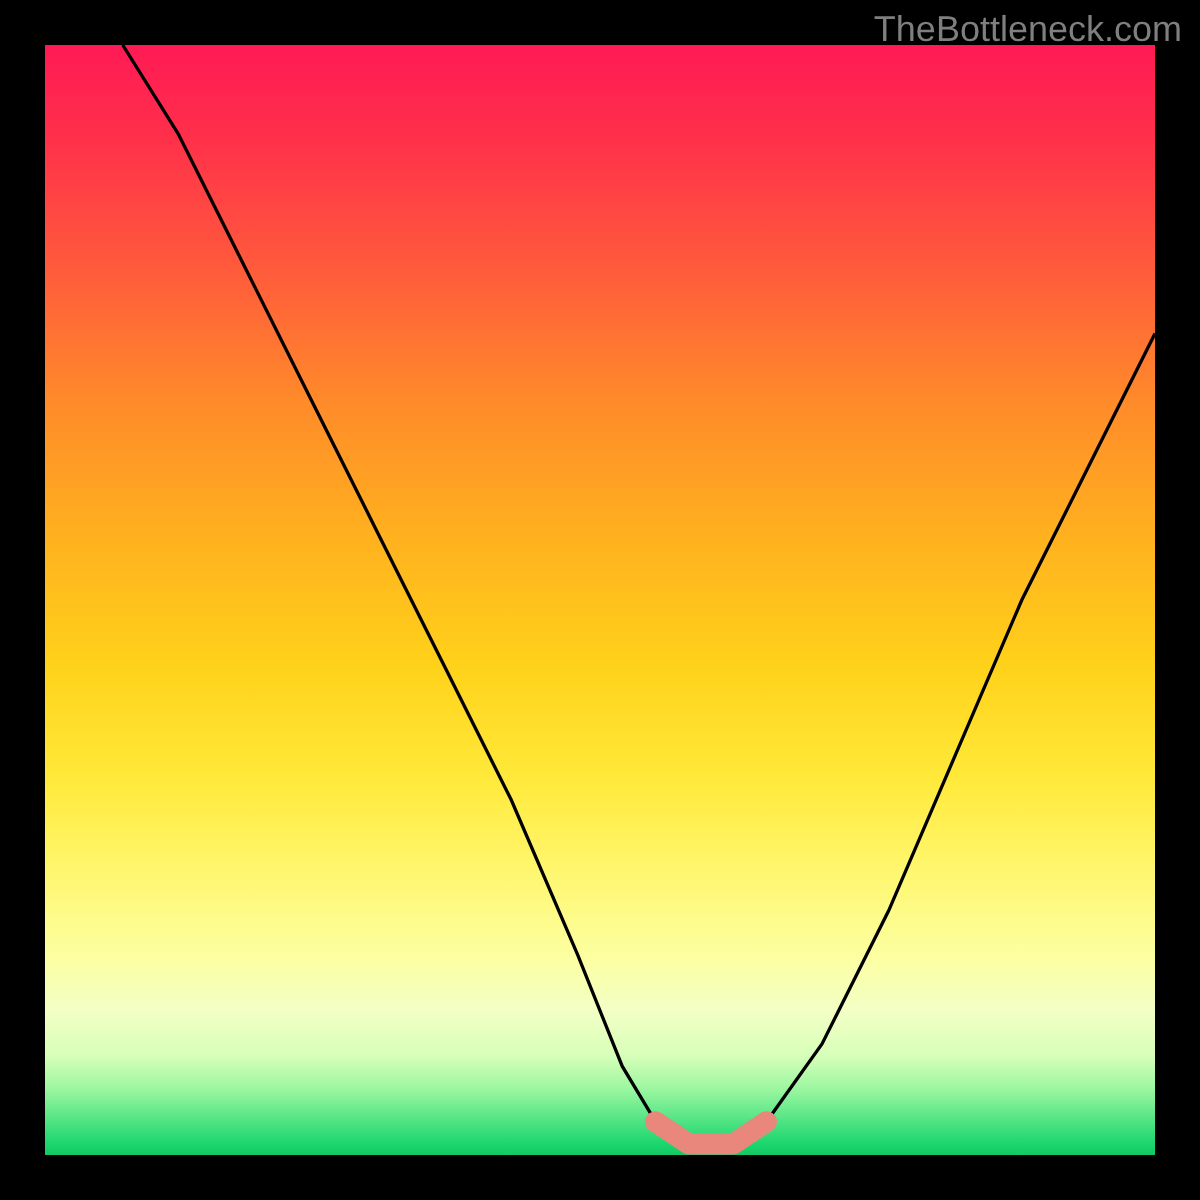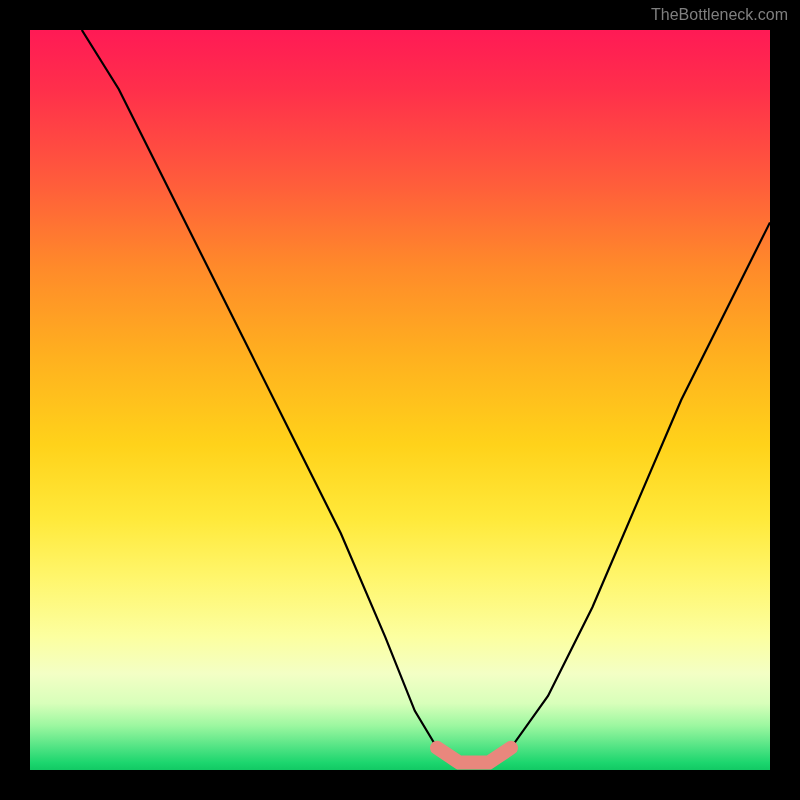--- a/index.html
+++ b/index.html
@@ -33,21 +33,21 @@
       #1cd66e 99%,
       #12c964 100%);
   }
 
   #curve { position:absolute; inset:0; }
 
   #watermark {
     position:absolute;
     top:6px; right:12px;
     color:#7f7f7f;
-    font-size:16px;
+    font-size:24px;
     font-weight:400;
     letter-spacing:0px;
   }
 </style>
 </head>
 <body>
 
 <div id="stage">
   <div id="watermark">TheBottleneck.com</div>
 

